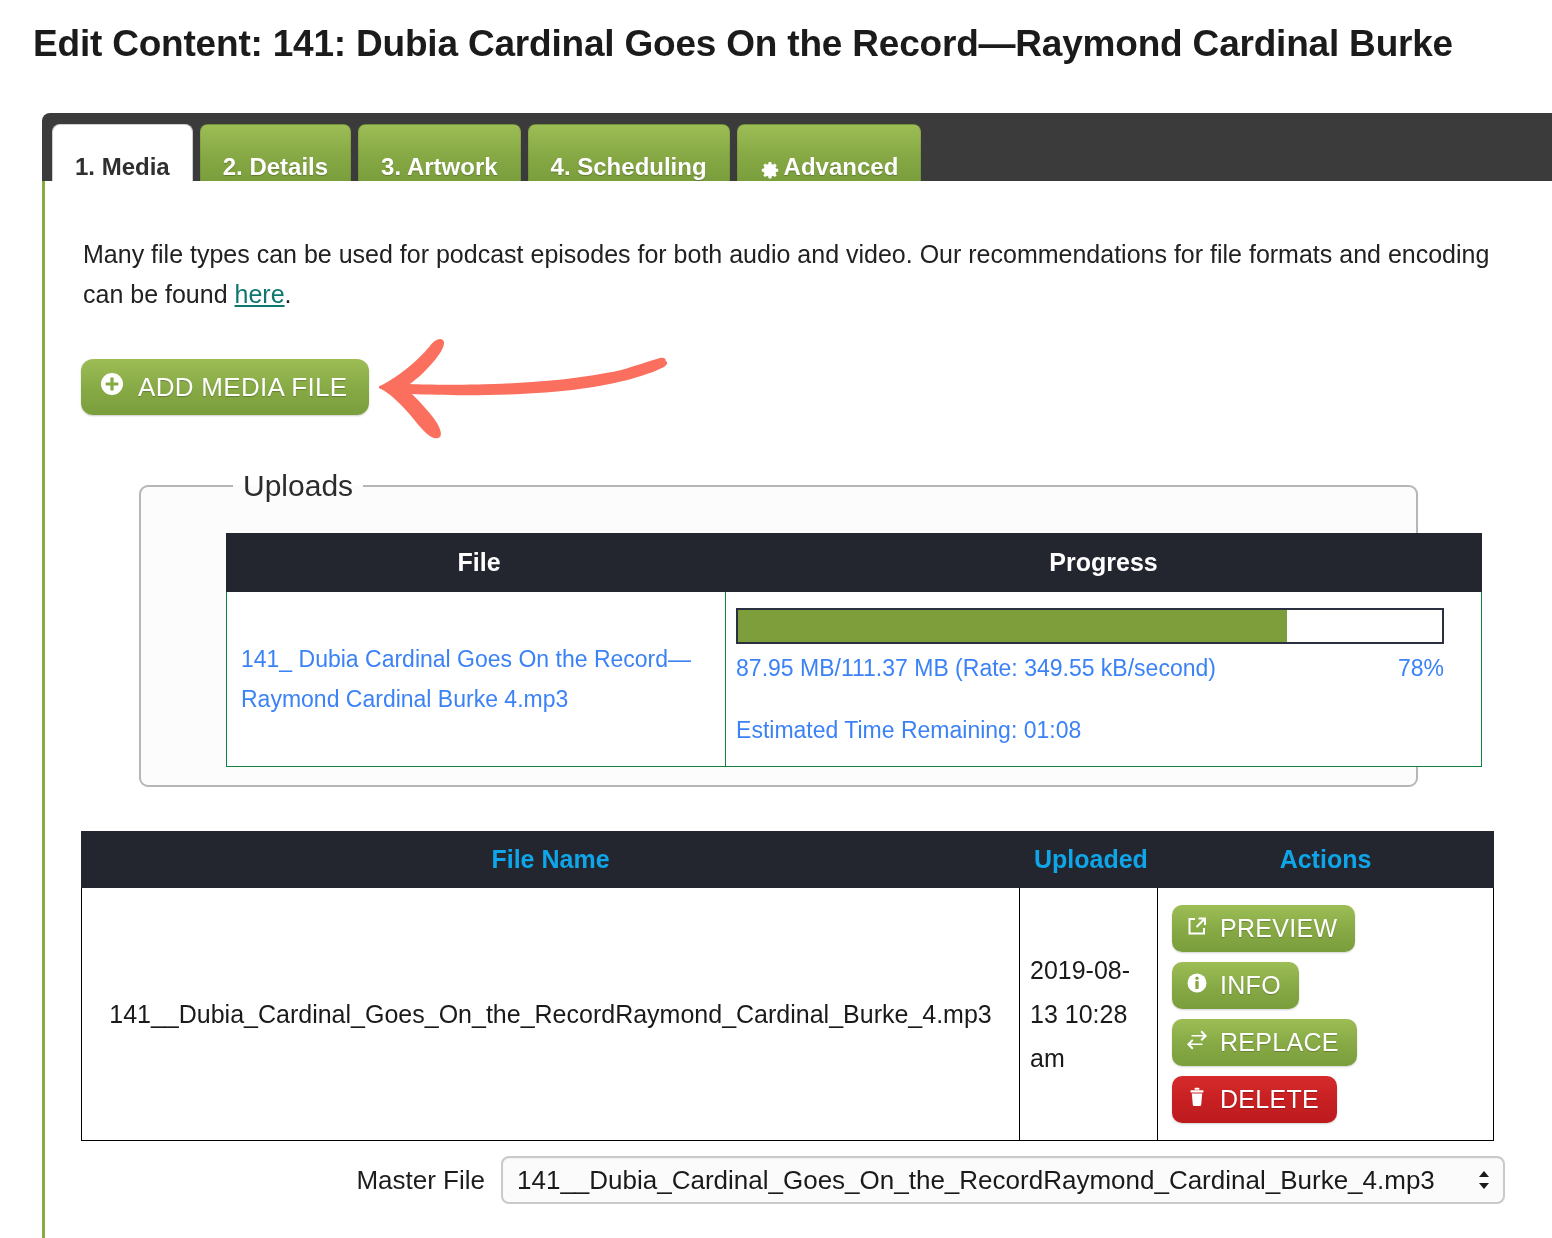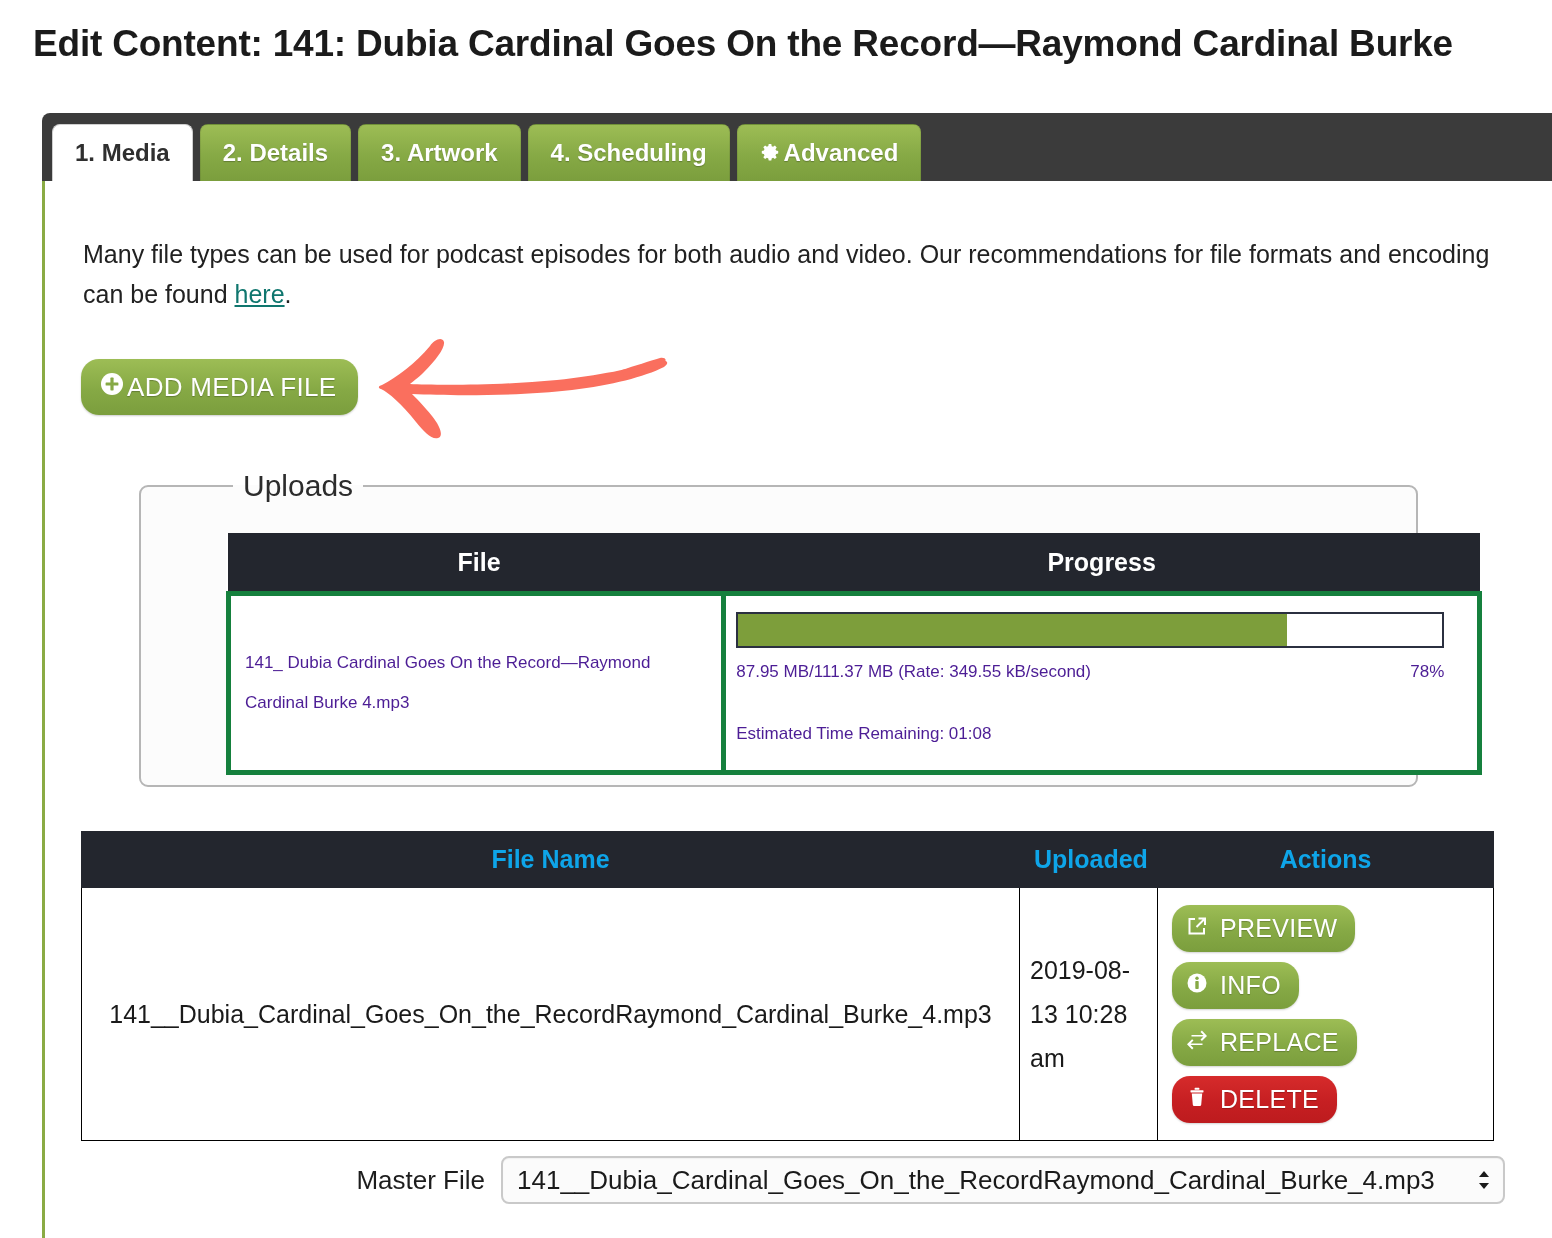--- a/index.html
+++ b/index.html
@@ -34,21 +34,21 @@
     background: #3b3b3b;
     border-radius: 8px 8px 0 0;
     padding: 8px 0 0 10px;
     display: flex;
     align-items: flex-end;
     gap: 7px;
   }
   .tab {
     height: 57px;
     padding: 0 22px;
-    display: flex; align-items: center; justify-content: center;
+    display: flex; align-items: flex-end; justify-content: center;
     border-radius: 8px 8px 0 0;
     font-size: 24px;
     font-weight: 700;
     color: #ffffff;
     background: linear-gradient(180deg, #9dbd55 0%, #86a945 55%, #7b9e3d 100%);
     text-shadow: 0 1px 1px rgba(0,0,0,.25);
     cursor: pointer;
     white-space: nowrap;
     border: 1px solid rgba(0,0,0,0.08);
     border-bottom: none;
@@ -81,22 +81,22 @@
     color: #212121;
   }
   .intro a { color: #0f766e; text-decoration: underline; }
 
   
   .btn-add {
     position: absolute;
     left: 36px; top: 178px;
     height: 56px;
     padding: 0 22px 0 18px;
-    display: inline-flex; align-items: center; gap: 2px;
-    border: none; border-radius: 18px;
+    display: inline-flex; align-items: center; gap: 13px;
+    border: none; border-radius: 12px;
     background: linear-gradient(180deg, #9dbd55 0%, #86a945 55%, #7b9e3d 100%);
     color: #ffffff;
     font-family: "Liberation Sans", sans-serif;
     font-size: 26px;
     letter-spacing: 0.3px;
     text-shadow: 0 1px 1px rgba(0,0,0,.25);
     cursor: pointer;
     box-shadow: 0 1px 2px rgba(0,0,0,.2);
   }
 
@@ -133,25 +133,25 @@
   }
   .uploads-table th {
     background: #23262e;
     color: #ffffff;
     font-size: 25px;
     font-weight: 700;
     padding: 14px 8px;
     border: 1px solid #23262e;
   }
   .uploads-table td {
-    border: 5px solid #15803d;
+    border: 1px solid #15803d;
     vertical-align: middle;
     padding: 16px 10px;
-    font-size: 17px;
-    color: #4c1d95;
+    font-size: 23px;
+    color: #3b82f6;
     line-height: 40px;
   }
   .up-file-cell { width: 500px; padding-left: 14px !important; }
   .up-prog-cell { width: 756px; }
 
   .progbar {
     width: 708px; height: 36px;
     border: 2px solid #2b3040;
     background: #ffffff;
     margin-bottom: 4px;
@@ -193,21 +193,21 @@
   .col-act   { width: 336px; }
   .cell-name { text-align: center; white-space: nowrap; }
   .cell-up   { text-align: left; padding-left: 10px !important; }
   .cell-act  { text-align: left; padding-left: 14px !important; }
 
   .act-btn {
     display: inline-flex; align-items: center; gap: 12px;
     height: 47px;
     padding: 0 18px 0 14px;
     margin: 5px 0;
-    border: none; border-radius: 18px;
+    border: none; border-radius: 10px;
     font-family: "Liberation Sans", sans-serif;
     font-size: 25px;
     color: #ffffff;
     letter-spacing: 0.3px;
     cursor: pointer;
     text-shadow: 0 1px 1px rgba(0,0,0,.22);
     box-shadow: 0 1px 2px rgba(0,0,0,.18);
     white-space: nowrap;
   }
   .act-green { background: linear-gradient(180deg, #9dbd55 0%, #86a945 55%, #7b9e3d 100%); }

